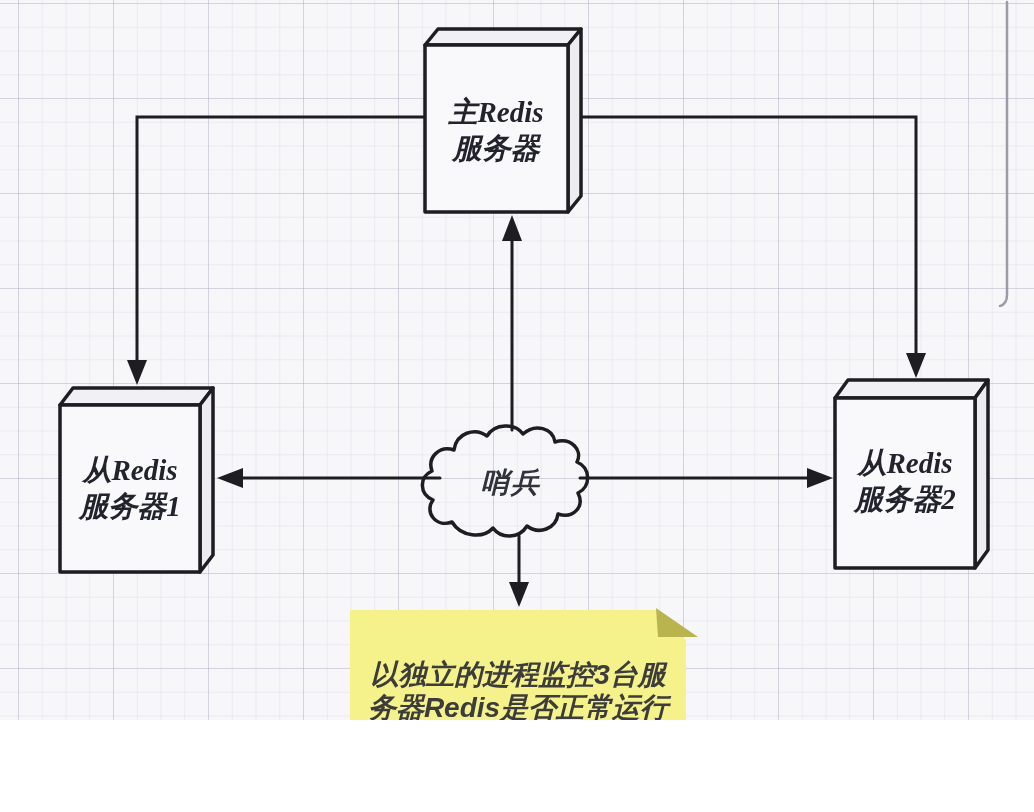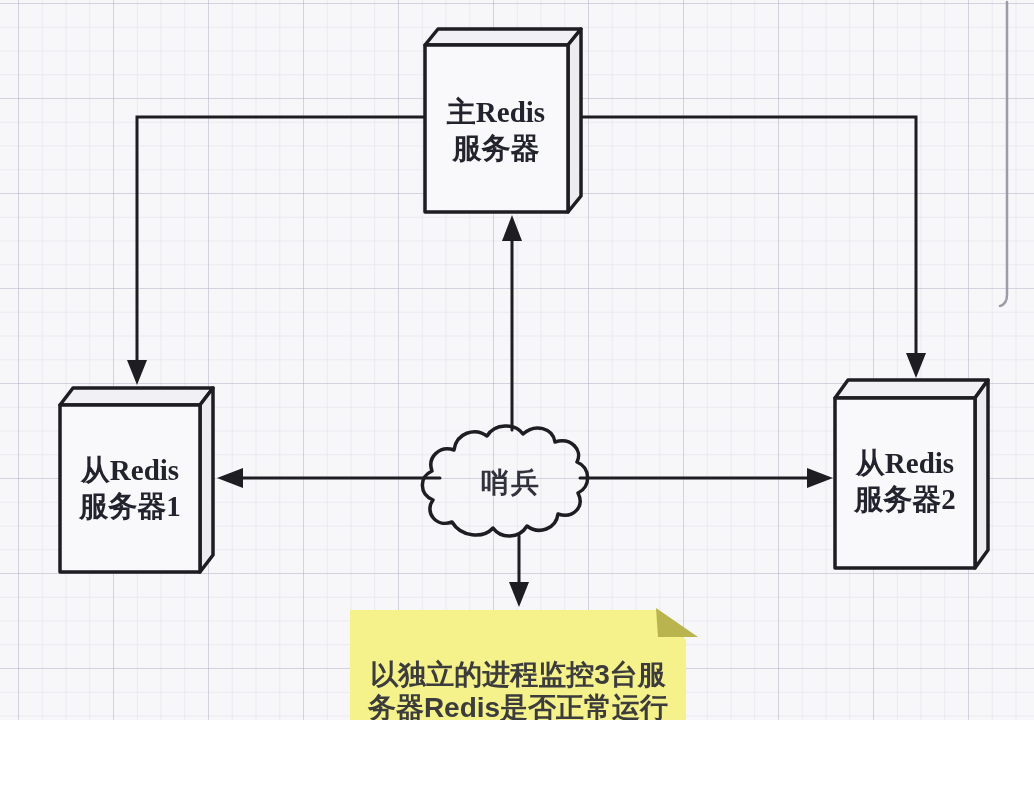--- a/index.html
+++ b/index.html
@@ -9,20 +9,21 @@
     width:1034px;height:720px;
     overflow:hidden;
     background-color:#f7f7f9;
     background-image:
       linear-gradient(to right, rgba(176,176,196,.40) 1px, transparent 1px),
       linear-gradient(to bottom, rgba(176,176,196,.40) 1px, transparent 1px),
       linear-gradient(to right, rgba(204,204,218,.28) 1px, transparent 1px),
       linear-gradient(to bottom, rgba(204,204,218,.28) 1px, transparent 1px);
     background-size:95px 95px,95px 95px,23.75px 23.75px,23.75px 23.75px;
     background-position:18px 3px,18px 3px,18px 3px,18px 3px;
+    font-style:italic;
   }
   svg{position:absolute;left:0;top:0;}
   .ink{stroke:#1d1d22;stroke-width:3.5;stroke-linejoin:round;stroke-linecap:round;fill:none;}
   .edge{stroke:#1d1d22;stroke-width:3;stroke-linecap:round;fill:none;}
   .arrowhead{fill:#1d1d22;stroke:none;}
   .face-front{fill:#f9f9fb;}
   .face-top{fill:#f1f1f5;}
   .face-side{fill:#ececf1;}
   .node-label{
     font-family:"Liberation Serif","DejaVu Serif",serif;

